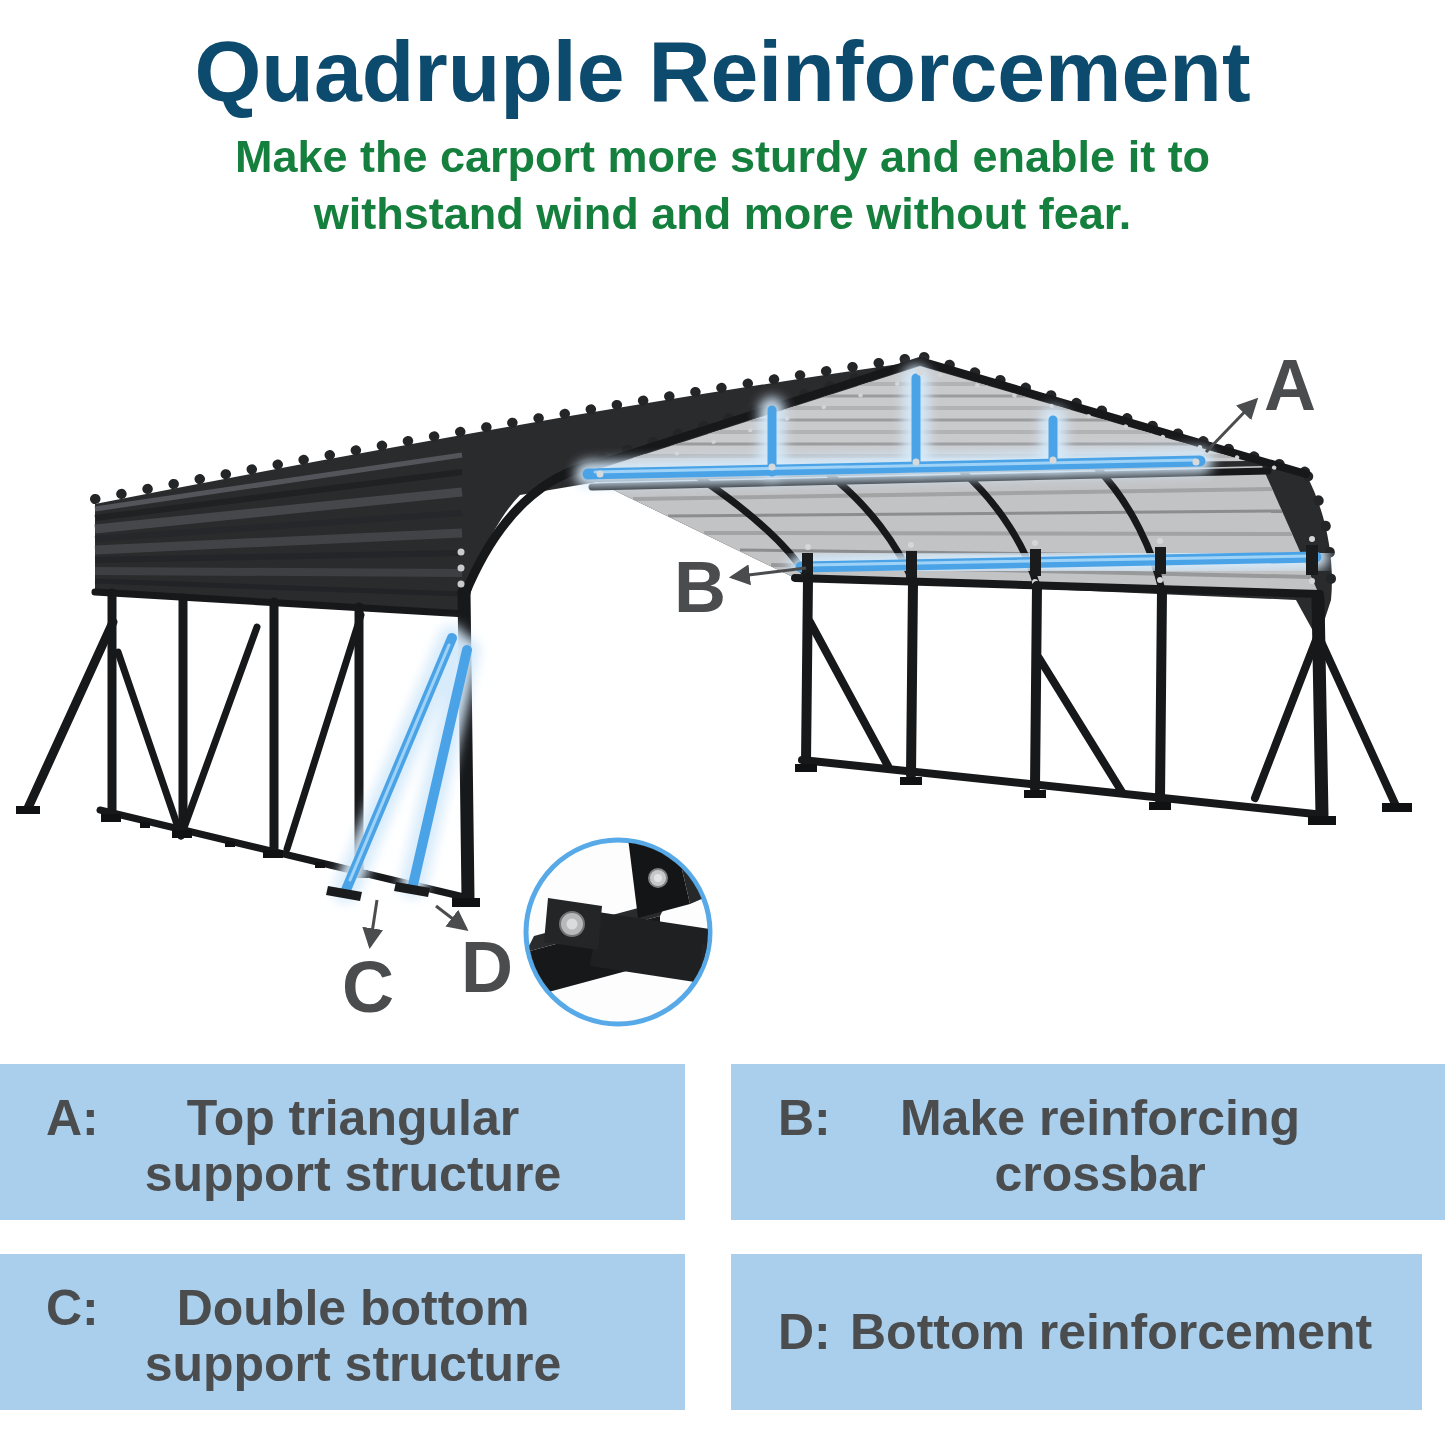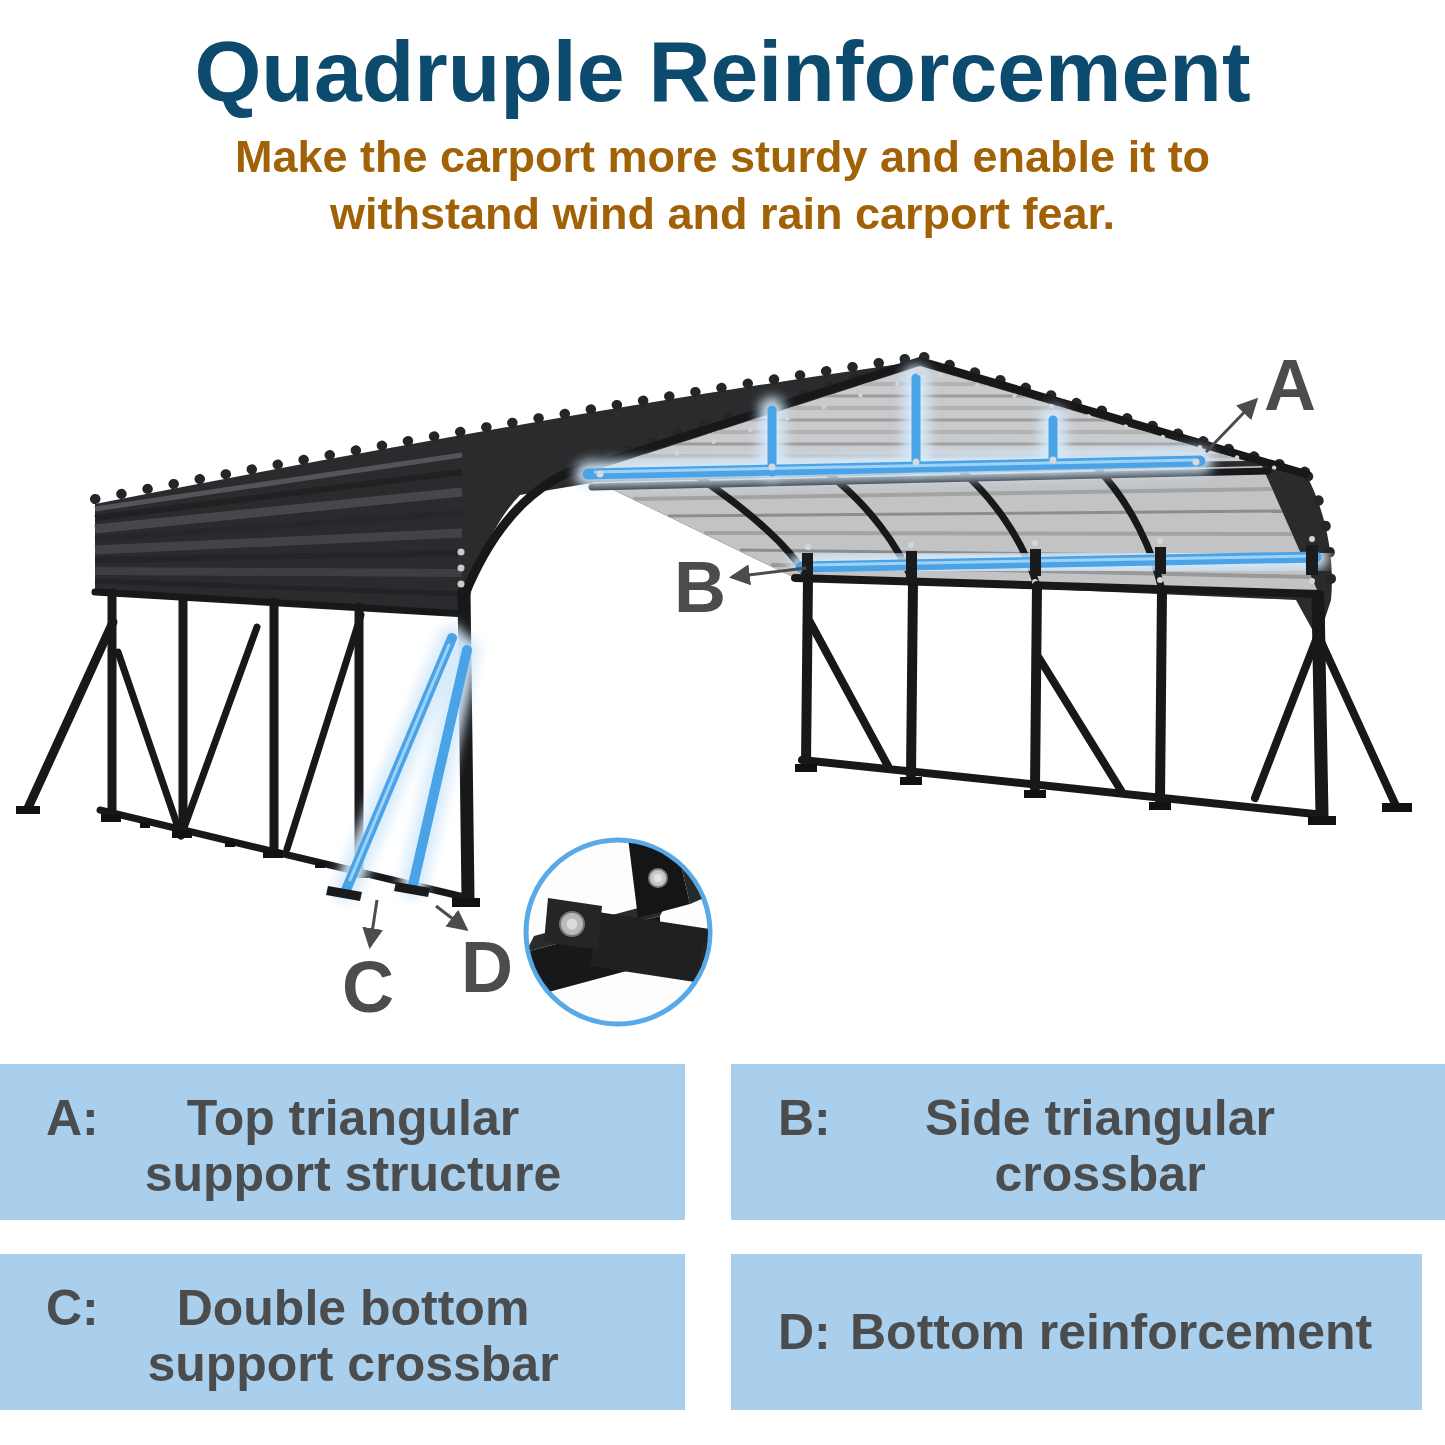--- a/index.html
+++ b/index.html
@@ -3,21 +3,21 @@
 <meta charset="utf-8">
 <style>
   html,body{margin:0;padding:0;background:#ffffff;}
   body{width:1445px;height:1445px;position:relative;overflow:hidden;
        font-family:"Liberation Sans", sans-serif;}
   .stage{position:absolute;inset:0;width:1445px;height:1445px;}
   
   .title{position:absolute;top:26px;left:0;width:1445px;text-align:center;
          font-size:86px;font-weight:700;color:#0c4a6e;letter-spacing:0px;line-height:90px;}
   .subtitle{position:absolute;top:128px;left:0;width:1445px;text-align:center;
-            font-size:45px;font-weight:700;color:#a16207;line-height:57px;}
+            font-size:45px;font-weight:700;color:#15803d;line-height:57px;}
   
   svg.diagram{position:absolute;left:0;top:0;}
   .callout-letter{font-family:"Liberation Sans",sans-serif;font-weight:700;
                   font-size:72px;fill:#4b4c4e;}
   
   .legend-box{position:absolute;background:#a9cfec;color:#4b4c4e;
               font-size:50px;font-weight:700;line-height:56px;
               display:flex;align-items:flex-start;box-sizing:border-box;}
   .legend-box .key{flex:0 0 72px;}
   .legend-box .txt{flex:0 0 auto;text-align:center;}
@@ -38,21 +38,21 @@
   .arrow{stroke:#4b4c4e;stroke-width:3;fill:none;}
 </style>
 </head>
 <body>
 
 <div class="stage">
 
   <div class="title">Quadruple Reinforcement</div>
   <div class="subtitle">
     <div>Make the carport more sturdy and enable it to</div>
-    <div>withstand wind and rain carport fear.</div>
+    <div>withstand wind and more without fear.</div>
   </div>
 
   <svg class="diagram" width="1445" height="1445" viewBox="0 0 1445 1445">
     <defs>
       <marker id="ah" viewBox="0 0 10 10" refX="8.5" refY="5" markerWidth="7" markerHeight="7" orient="auto">
         <path d="M0,0 L10,5 L0,10 z" fill="#4b4c4e"></path>
       </marker>
       <filter id="soft" x="-40%" y="-40%" width="180%" height="180%">
         <feGaussianBlur stdDeviation="6"></feGaussianBlur>
       </filter>
@@ -273,24 +273,24 @@
       <text class="callout-letter" x="487" y="992" text-anchor="middle">D</text>
     </g>
   </svg>
 
   <div class="legend-box" id="box-a">
     <span class="key">A:</span>
     <div class="txt">Top triangular support structure</div>
   </div>
   <div class="legend-box" id="box-b">
     <span class="key">B:</span>
-    <div class="txt">Side triangular crossbar</div>
+    <div class="txt">Make reinforcing crossbar</div>
   </div>
   <div class="legend-box" id="box-c">
     <span class="key">C:</span>
-    <div class="txt">Double bottom support crossbar</div>
+    <div class="txt">Double bottom support structure</div>
   </div>
   <div class="legend-box" id="box-d">
     <span class="key">D:</span>
     <div class="txt">Bottom reinforcement</div>
   </div>
 
 </div>
 
 </body></html>

